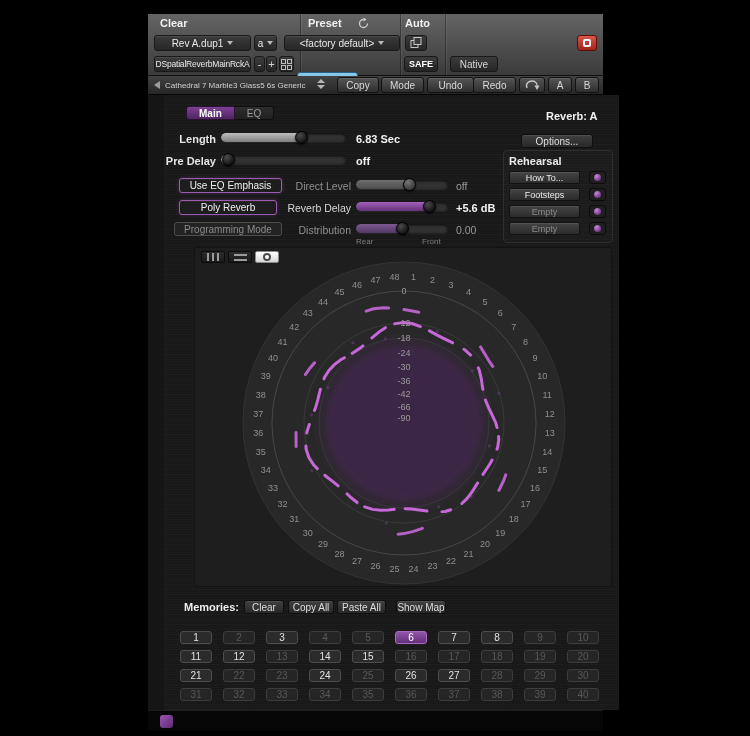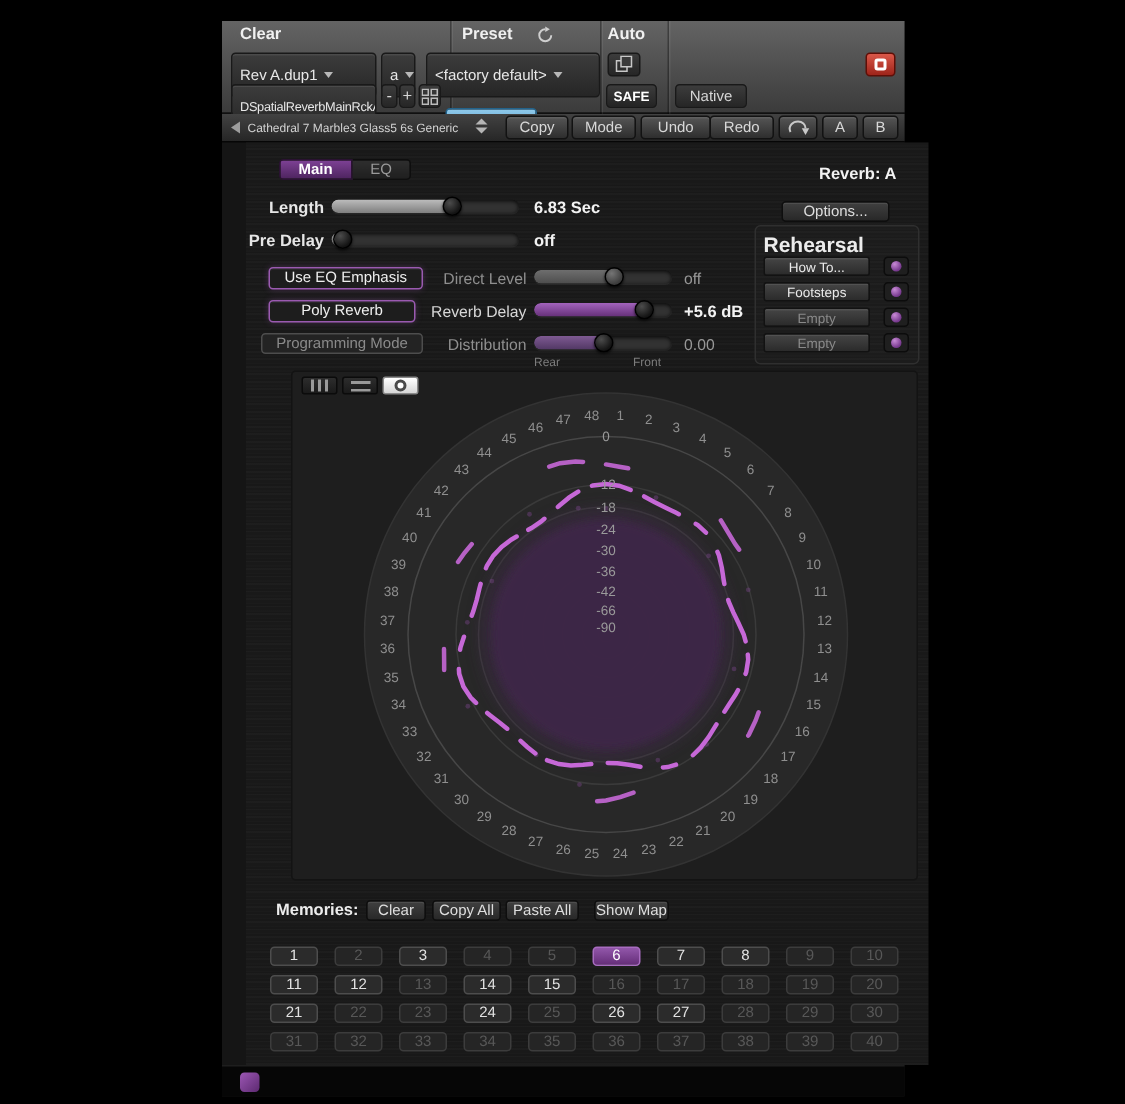--- a/index.html
+++ b/index.html
@@ -4,21 +4,21 @@
 <style>
   *{margin:0;padding:0;box-sizing:border-box;font-family:"Liberation Sans","DejaVu Sans",sans-serif;}
   html,body{width:750px;height:736px;background:#000;overflow:hidden;}
   .screen{position:relative;width:750px;height:736px;background:#000;}
   .window{position:absolute;left:148px;top:14px;width:455px;height:717px;background:#151515;}
 
   
   .pt-header{position:absolute;left:0;top:0;width:455px;height:62px;background:linear-gradient(#646464,#3b3b3b);border-bottom:1px solid #101010;}
   .sep{position:absolute;top:0;height:62px;width:1px;background:rgba(0,0,0,.35);box-shadow:1px 0 0 rgba(255,255,255,.07);}
   .hdr-label{position:absolute;font-size:11px;font-weight:bold;color:#f0f0f0;}
-  .hdr-btn{position:absolute;height:16px;background:linear-gradient(#3c3c3c,#262626);border:1px solid #191919;border-radius:3px;color:#e8e8e8;font-size:10px;display:flex;align-items:center;justify-content:flex-start;padding:14px 5px;box-shadow:inset 0 1px 0 rgba(255,255,255,.08);overflow:hidden;white-space:nowrap;}
+  .hdr-btn{position:absolute;height:16px;background:linear-gradient(#3c3c3c,#262626);border:1px solid #191919;border-radius:3px;color:#e8e8e8;font-size:10px;display:flex;align-items:center;justify-content:center;padding:0 5px;box-shadow:inset 0 1px 0 rgba(255,255,255,.08);overflow:hidden;white-space:nowrap;}
   .hdr-btn .tri{flex:none;width:0;height:0;border-left:3px solid transparent;border-right:3px solid transparent;border-top:4px solid #b8b8b8;margin-left:4px;}
   .mini-btn{position:absolute;height:16px;background:linear-gradient(#3c3c3c,#262626);border:1px solid #191919;border-radius:3px;color:#d5d5d5;font-size:11px;display:flex;align-items:center;justify-content:center;}
   .compare-btn{position:absolute;height:16px;background:linear-gradient(#8fc9ea,#5aa5d3);border:1px solid #23638b;border-radius:3px;color:#06304a;font-size:10px;font-weight:bold;display:flex;align-items:center;justify-content:center;}
   .safe-btn{position:absolute;height:16px;background:linear-gradient(#3c3c3c,#242424);border:1px solid #191919;border-radius:3px;color:#fff;font-size:9px;font-weight:bold;display:flex;align-items:center;justify-content:center;}
   .red-btn{position:absolute;width:20px;height:16px;background:linear-gradient(#da5849,#9e241a);border:1px solid #5f0f07;border-radius:3px;display:flex;align-items:center;justify-content:center;}
   .red-glyph{width:8px;height:8px;border:2px solid #fff;border-radius:2px;}
   .plugname{font-size:8.5px;letter-spacing:-0.2px;}
 
   
   .pt-toolbar{position:absolute;left:0;top:62px;width:455px;height:19px;background:linear-gradient(#424242,#262626);border-bottom:1px solid #060606;}
@@ -55,21 +55,21 @@
   .slider.dimfill .fill{background:linear-gradient(#6e6e6e,#4d4d4d);}
   .slider.halfpurple .fill{background:linear-gradient(#7e5a92,#523865);}
   .slider .thumb{position:absolute;top:0;width:13px;height:13px;border-radius:50%;background:radial-gradient(circle at 35% 30%, #4c4c4c, #141414 70%);border:1px solid #000;box-shadow:0 1px 2px rgba(0,0,0,.7);}
   .slider.dimthumb .thumb{background:radial-gradient(circle at 35% 30%, #757575, #3c3c3c 70%);}
 
   .accent-btn{position:absolute;height:15px;background:#1d1d1d;border:1px solid #9a5ab0;border-radius:3px;color:#efefef;font-size:10px;display:flex;align-items:center;justify-content:center;box-shadow:0 0 4px rgba(150,80,170,.35), inset 0 1px 0 rgba(255,255,255,.05);text-align:right;}
   .ghost-btn{position:absolute;height:14px;background:#232323;border:1px solid #4d4d4d;border-radius:3px;color:#8a8a8a;font-size:10px;display:flex;align-items:center;justify-content:center;}
   .pt-btn{position:absolute;height:14px;background:linear-gradient(#404040,#282828);border:1px solid #0e0e0e;border-radius:3px;color:#dedede;font-size:10px;display:flex;align-items:center;justify-content:center;box-shadow:inset 0 1px 0 rgba(255,255,255,.08);}
 
   .reh-panel{position:absolute;left:339px;top:55px;width:110px;height:93px;border:1px solid #2f2f2f;border-radius:4px;background:rgba(255,255,255,.015);}
-  .reh-title{position:absolute;left:5px;top:4px;font-size:14px;font-weight:bold;color:#ececec;}
+  .reh-title{position:absolute;left:5px;top:4px;font-size:11px;font-weight:bold;color:#ececec;}
   .reh-btn{position:absolute;left:5px;width:71px;height:13px;background:linear-gradient(#454545,#2b2b2b);border:1px solid #121212;border-radius:2px;color:#eaeaea;font-size:9px;display:flex;align-items:center;justify-content:center;box-shadow:inset 0 1px 0 rgba(255,255,255,.08);}
   .reh-btn.dim{color:#8a8a8a;}
   .reh-led{position:absolute;left:85px;width:17px;height:13px;background:#1f1f1f;border:1px solid #0c0c0c;border-radius:3px;display:flex;align-items:center;justify-content:center;}
   .reh-led i{width:7px;height:7px;border-radius:50%;background:radial-gradient(circle at 35% 30%,#c78ad4,#76388d 70%);}
 
   
   .radar-panel{position:absolute;left:30px;top:152px;width:418px;height:340px;background:#1e1e1e;border:1px solid #131313;border-radius:3px;overflow:hidden;}
   .view-btn{position:absolute;top:3px;width:24px;height:12px;background:linear-gradient(#2d2d2d,#1a1a1a);border:1px solid #0b0b0b;border-radius:2px;display:flex;align-items:center;justify-content:center;}
   .view-btn.sel{background:linear-gradient(#fff,#d6d6d6);border-color:#8a8a8a;}
   .ic-vbars{width:13px;height:8px;background:repeating-linear-gradient(90deg,#9a9a9a 0 2px,transparent 2px 5px);}

